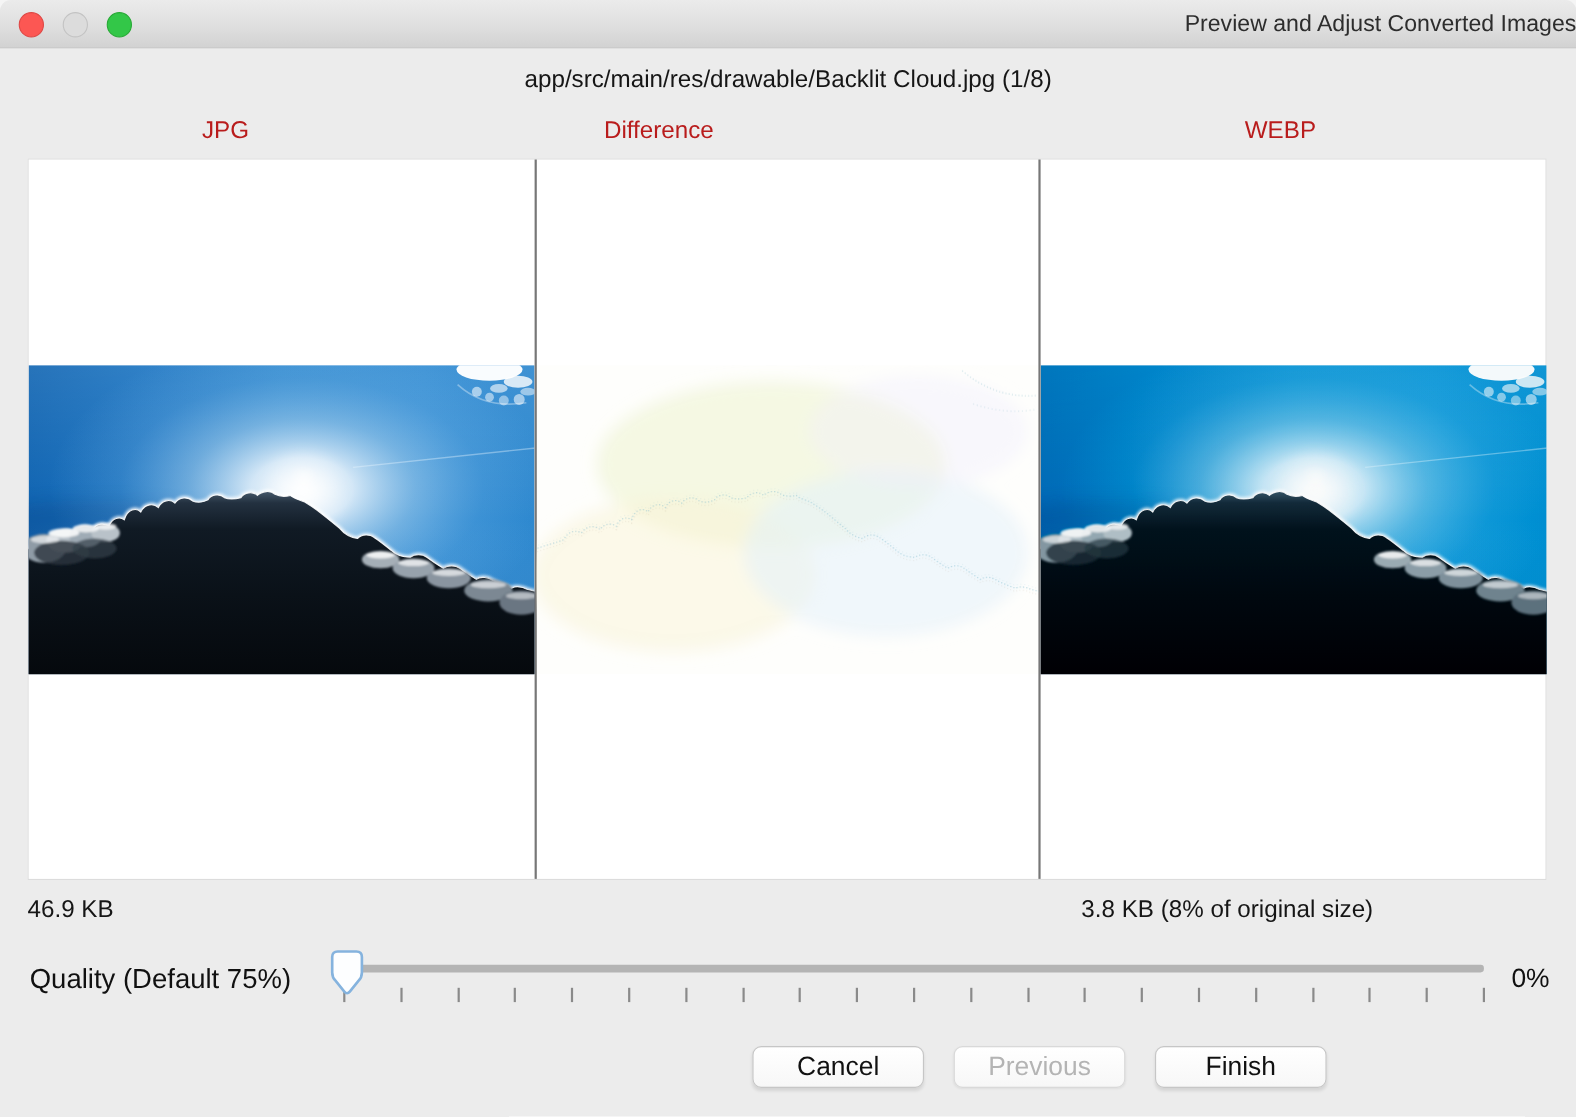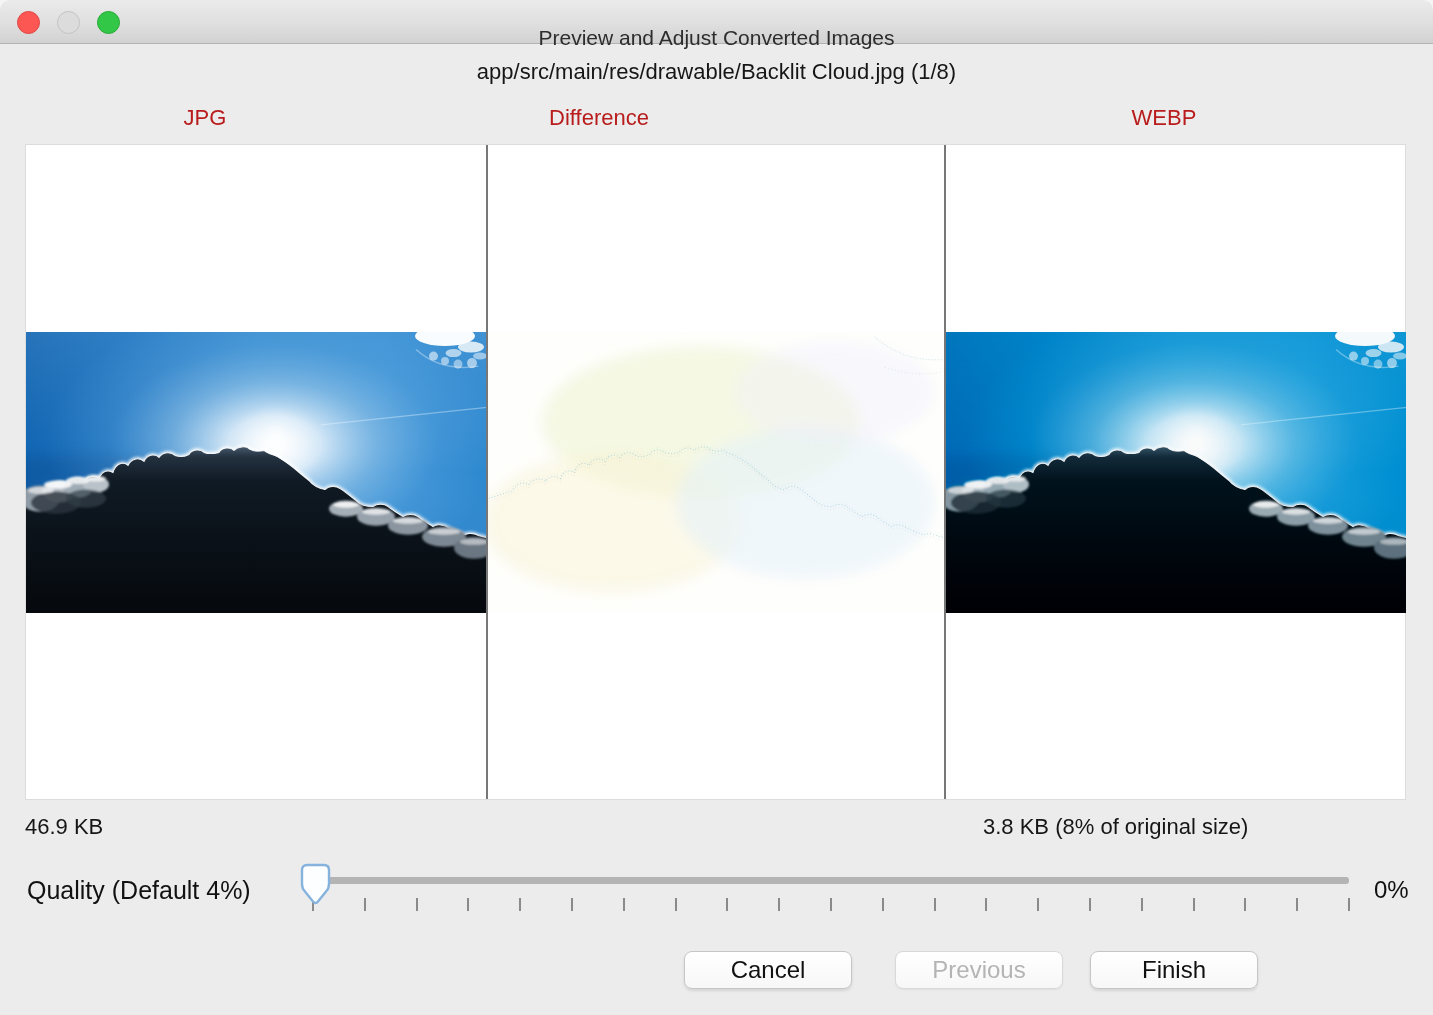--- a/index.html
+++ b/index.html
@@ -10,21 +10,21 @@
     border-radius:10px 10px 0 0;overflow:hidden;color:var(--text,#1d1d1f);
   }
   
   .titlebar{
     position:absolute;top:0;left:0;right:0;height:44px;
     background:linear-gradient(180deg,#ebebeb 0%,#dfdfdf 55%,#d2d2d2 100%);
     border-bottom:1px solid #b3b3b3;border-radius:10px 10px 0 0;
   }
   .light{position:absolute;top:11px;width:23px;height:23px;border-radius:50%;border:1px solid transparent;}
   .light.l0{left:17px;} .light.l1{left:57px;} .light.l2{left:97px;}
-  .wtitle{position:absolute;left:0;right:0;top:16px;height:44px;line-height:44px;text-align:center;
+  .wtitle{position:absolute;left:0;right:0;top:0;height:44px;line-height:44px;text-align:right;
     font-size:21px;font-weight:500;color:#2d2d2d;}
   
   .pathlabel{position:absolute;top:59px;left:0;right:0;text-align:center;font-size:22px;color:#161616;}
   .colhdr{position:absolute;top:105px;transform:translateX(-50%);font-size:22px;color:#b91c1c;white-space:nowrap;}
   .hdr0{left:205px;} .hdr1{left:599px;} .hdr2{left:1164px;}
   
   .strip{position:absolute;left:25px;top:144px;width:1381px;height:656px;background:var(--panel_bg,#fff);
     border:1px solid #dcdcdc;}
   .divider{position:absolute;top:0;bottom:0;width:2px;background:var(--divider,#777);}
   .div1{left:460px;} .div2{left:918px;}
@@ -40,27 +40,27 @@
   
   .qlabel{position:absolute;left:27px;top:876px;font-size:25px;color:#111;}
   .track{position:absolute;left:302px;top:877px;width:1047px;height:7px;background:var(--track,#b4b4b4);border-radius:3px;}
   .ticks{position:absolute;left:312px;top:898px;width:1038px;height:13px;display:flex;justify-content:space-between;}
   .tick{width:2px;height:13px;background:var(--tick,#8a8a8a);}
   .thumb{position:absolute;top:862px;width:33px;height:46px;}
   .qvalue{position:absolute;left:1374px;top:876px;font-size:24px;color:#111;}
   
   .btnrow{position:absolute;left:684px;top:951px;display:flex;gap:27px;}
   .btn{
-    width:168px;height:38px;border-radius:8px;border:1px solid #c6c6c6;
+    width:156px;height:38px;border-radius:8px;border:1px solid #c6c6c6;
     background:linear-gradient(180deg,#ffffff 0%,#f7f7f7 100%);
     font-family:inherit;font-size:24px;color:#111;
     box-shadow:0 2px 3px rgba(0,0,0,0.10);
     display:flex;align-items:center;justify-content:center;cursor:default;padding:0;
   }
-  .btn.disabled{color:var(--disabled_text,#b4b4b4);border-color:#d9d9d9;box-shadow:0 1px 2px rgba(0,0,0,0.06);margin-left:16px;}
+  .btn.disabled{color:var(--disabled_text,#b4b4b4);border-color:#d9d9d9;box-shadow:0 1px 2px rgba(0,0,0,0.06);}
   .defs-svg{position:absolute;width:0;height:0;overflow:hidden;}
 </style>
 </head>
 <body>
 
 <div class="window">
 
   <div class="titlebar">
     <span class="light l0" style="background: rgb(252, 87, 83); border-color: rgb(223, 71, 68);"></span>
     <span class="light l1" style="background: rgb(220, 220, 220); border-color: rgb(195, 195, 195);"></span>
@@ -202,21 +202,21 @@
       <use href="#scene"></use>
     </svg>
 
     <div class="divider div1"></div>
     <div class="divider div2"></div>
   </div>
 
   <div class="sizelabel size0">46.9 KB</div>
   <div class="sizelabel size2">3.8 KB (8% of original size)</div>
 
-  <div class="qlabel">Quality (Default 4%)</div>
+  <div class="qlabel">Quality (Default 75%)</div>
   <div class="track"></div>
   <div class="ticks">
       <span class="tick"></span>
       <span class="tick"></span>
       <span class="tick"></span>
       <span class="tick"></span>
       <span class="tick"></span>
       <span class="tick"></span>
       <span class="tick"></span>
       <span class="tick"></span>

